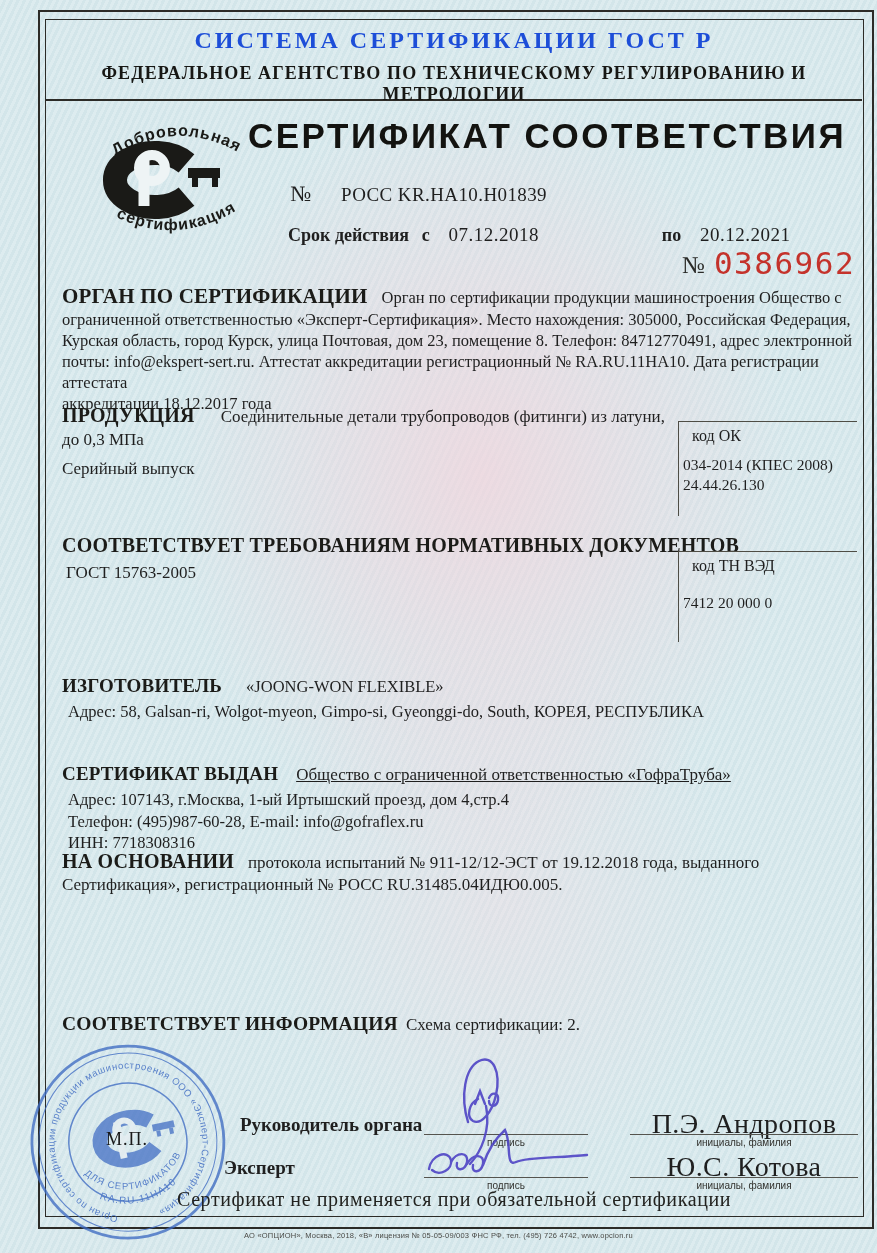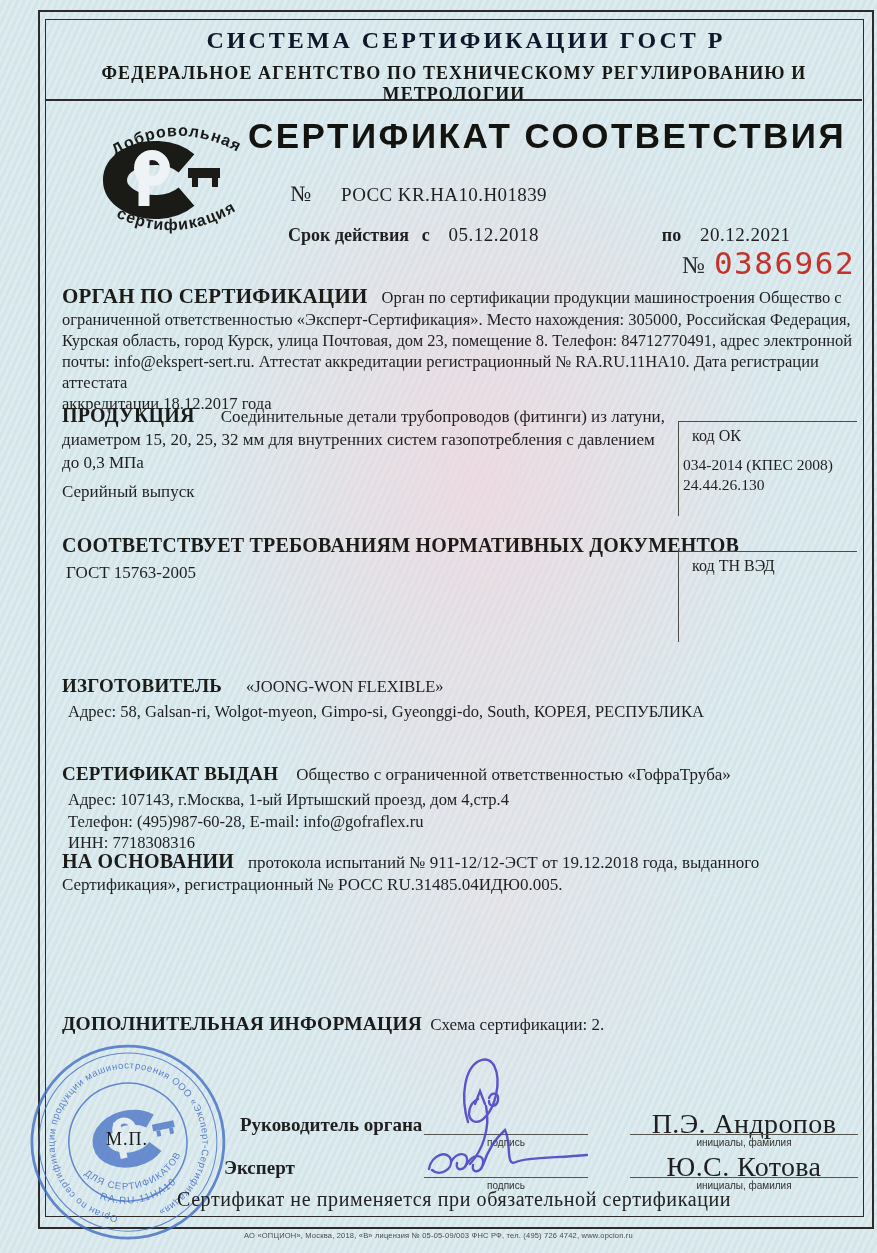--- a/index.html
+++ b/index.html
@@ -10,21 +10,21 @@
       radial-gradient(ellipse 430px 540px at 55% 38%, rgba(244,212,220,.70), rgba(244,212,220,0) 72%),
       radial-gradient(ellipse 330px 400px at 57% 72%, rgba(244,219,226,.38), rgba(244,219,226,0) 70%),
       repeating-linear-gradient(115deg, rgba(255,255,255,.16) 0 3px, rgba(176,208,214,.10) 3px 6px),
       #d7e8ec;
   }
   .abs{position:absolute;}
   .serif{font-family:"Liberation Serif",serif;}
   .frame-outer{left:38px;top:10px;width:832px;height:1215px;border:2.2px solid #2c2b27;}
   .frame-inner{left:45px;top:19px;width:817px;height:1196px;border:1.4px solid #2c2b27;}
   .hdr-sep{left:46px;top:99px;width:816px;height:2px;background:#2c2b27;}
-  .hdr1{left:58px;top:27px;width:816px;text-align:center;font-weight:bold;font-size:24px;letter-spacing:3px;color:#0f172a;}
+  .hdr1{left:46px;top:27px;width:816px;text-align:center;font-weight:bold;font-size:24px;letter-spacing:3px;color:#1d4ed8;}
   .hdr2{left:46px;top:63px;width:816px;text-align:center;font-weight:bold;font-size:18px;letter-spacing:1.1px;color:#171714;}
   .doc-title{left:248px;top:116px;width:600px;text-align:left;font-family:"Liberation Sans",sans-serif;font-weight:bold;font-size:35px;letter-spacing:2.5px;color:#131310;}
   .no-row{left:290px;top:181px;font-size:22px;}
   .no-val{font-size:19px;margin-left:30px;letter-spacing:0.4px;}
   .validity{left:288px;top:224px;font-size:19px;}
   .validity b{font-size:18px;}
   .v-date{margin-left:14px;letter-spacing:0.5px;}
   .v-po{margin-left:118px;}
   .red-no{left:682px;top:244px;}
   .red-no .nosym{font-size:24px;color:#2b2b28;}
@@ -42,21 +42,21 @@
   .codebox .cb-label{font-size:16px;padding:5px 0 0 13px;}
   .codebox .cb-vals{font-size:15.5px;line-height:20px;padding:10px 0 0 4px;}
   .conf-label{left:62px;top:534px;}
   .conf-val{left:66px;top:563px;font-size:17px;}
   .manuf{left:62px;top:675px;width:780px;}
   .manuf .sec-label{margin-right:24px;font-size:19px;}
   .manuf-name{font-size:16.5px;}
   .addr-line{font-size:16.5px;line-height:22px;padding-left:6px;margin-top:4px;}
   .issued{left:62px;top:763px;width:790px;}
   .issued .sec-label{margin-right:18px;font-size:19px;}
-  .issued-name{font-size:17px;}
+  .issued-name{font-size:17px;text-decoration:underline;}
   .iss-line{font-size:16.5px;line-height:21.5px;padding-left:6px;}
   .iss-line:first-of-type{margin-top:4px;}
   .basis{left:62px;top:850px;width:780px;}
   .basis .sec-label{margin-right:14px;}
   .basis .body-txt{font-size:17px;line-height:22px;}
   .addinfo{left:62px;top:1013px;width:780px;}
   .addinfo .sec-label{margin-right:8px;font-size:19.5px;}
   .addinfo .body-txt{font-size:17px;}
   .stamp{left:26px;top:1040px;transform:rotate(-12deg);opacity:.9;}
   .mp{left:106px;top:1129px;font-size:18px;letter-spacing:1px;color:#191919;z-index:5;}
@@ -111,77 +111,79 @@
 </svg>
 
 <div class="abs doc-title">СЕРТИФИКАТ СООТВЕТСТВИЯ</div>
 
 <div class="abs no-row serif">
   <span>№</span><span class="no-val">РОСС KR.HA10.H01839</span>
 </div>
 <div class="abs validity serif">
   <b>Срок действия</b>
   <b style="margin-left:8px">с</b>
-  <span class="v-date">05.12.2018</span>
+  <span class="v-date">07.12.2018</span>
   <b class="v-po">по</b>
   <span class="v-date">20.12.2021</span>
 </div>
 <div class="abs red-no">
   <span class="nosym serif">№</span><span class="digits">0386962</span>
 </div>
 
 <div class="abs organ">
   <span class="sec-label serif">ОРГАН ПО СЕРТИФИКАЦИИ</span><span class="body-txt">Орган по сертификации продукции машиностроения Общество с</span>
   <div class="body-txt">ограниченной ответственностью «Эксперт-Сертификация». Место нахождения: 305000, Российская Федерация,</div>
   <div class="body-txt">Курская область, город Курск, улица Почтовая, дом 23, помещение 8. Телефон: 84712770491, адрес электронной</div>
   <div class="body-txt">почты: info@ekspert-sert.ru. Аттестат аккредитации регистрационный № RA.RU.11HA10. Дата регистрации аттестата</div>
   <div class="body-txt">аккредитации 18.12.2017 года</div>
 </div>
 
 <div class="abs product">
   <span class="sec-label serif">ПРОДУКЦИЯ</span><span class="body-txt">Соединительные детали трубопроводов (фитинги) из латуни,</span>
-  <div class="body-txt">диаметром 15, 20, 25, 32 мм для внутренних систем газопотребления с давлением</div>
   <div class="body-txt">до 0,3 МПа</div>
   <div class="body-txt" style="margin-top:6px">Серийный выпуск</div>
 </div>
 
 <div class="abs codebox okbox serif">
   <div class="cb-label">код ОК</div>
   <div class="cb-vals">
     <div>034-2014 (КПЕС 2008)</div>
     <div>24.44.26.130</div>
   </div>
 </div>
 
 <div class="abs sec-label serif conf-label" style="font-size:20px">СООТВЕТСТВУЕТ ТРЕБОВАНИЯМ НОРМАТИВНЫХ ДОКУМЕНТОВ</div>
 <div class="abs serif conf-val">ГОСТ 15763-2005</div>
 
 <div class="abs codebox tnbox serif">
   <div class="cb-label">код ТН ВЭД</div>
+  <div class="cb-vals" style="padding-top:18px">
+    <div>7412 20 000 0</div>
+  </div>
 </div>
 
 <div class="abs manuf">
   <span class="sec-label serif">ИЗГОТОВИТЕЛЬ</span><span class="manuf-name">«JOONG-WON FLEXIBLE»</span>
   <div class="addr-line">Адрес: 58, Galsan-ri, Wolgot-myeon, Gimpo-si, Gyeonggi-do, South, КОРЕЯ, РЕСПУБЛИКА</div>
 </div>
 
 <div class="abs issued">
   <span class="sec-label serif">СЕРТИФИКАТ ВЫДАН</span><span class="issued-name">Общество с ограниченной ответственностью  «ГофраТруба»</span>
   <div class="iss-line">Адрес: 107143, г.Москва, 1-ый Иртышский проезд, дом 4,стр.4</div>
   <div class="iss-line">Телефон: (495)987-60-28, E-mail: info@gofraflex.ru</div>
   <div class="iss-line">ИНН: 7718308316</div>
 </div>
 
 <div class="abs basis">
   <span class="sec-label serif">НА ОСНОВАНИИ</span><span class="body-txt">протокола испытаний № 911-12/12-ЭСТ от 19.12.2018 года, выданного</span>
   <div class="body-txt">Сертификация», регистрационный № РОСС RU.31485.04ИДЮ0.005.</div>
 </div>
 
 <div class="abs addinfo">
-  <span class="sec-label serif">ДОПОЛНИТЕЛЬНАЯ ИНФОРМАЦИЯ</span><span class="body-txt">Схема сертификации: 2.</span>
+  <span class="sec-label serif">СООТВЕТСТВУЕТ ИНФОРМАЦИЯ</span><span class="body-txt">Схема сертификации: 2.</span>
 </div>
 
 <svg class="abs stamp" width="205" height="205" viewBox="0 0 205 205">
   <defs>
     <path id="ringPath" d="M 77 172 A 74 74 0 1 1 128 172 A 74 74 0 0 1 77 172" fill="none"></path>
     <path id="innArc1" d="M 53 125 A 62 62 0 0 0 151 125" fill="none"></path>
     <path id="innArc2" d="M 49 140 A 72 72 0 0 0 155 140" fill="none"></path>
   </defs>
   <g stroke="#3d6ac2" fill="none" opacity="0.85">
     <circle cx="102" cy="102" r="96" stroke-width="2.8"></circle>

